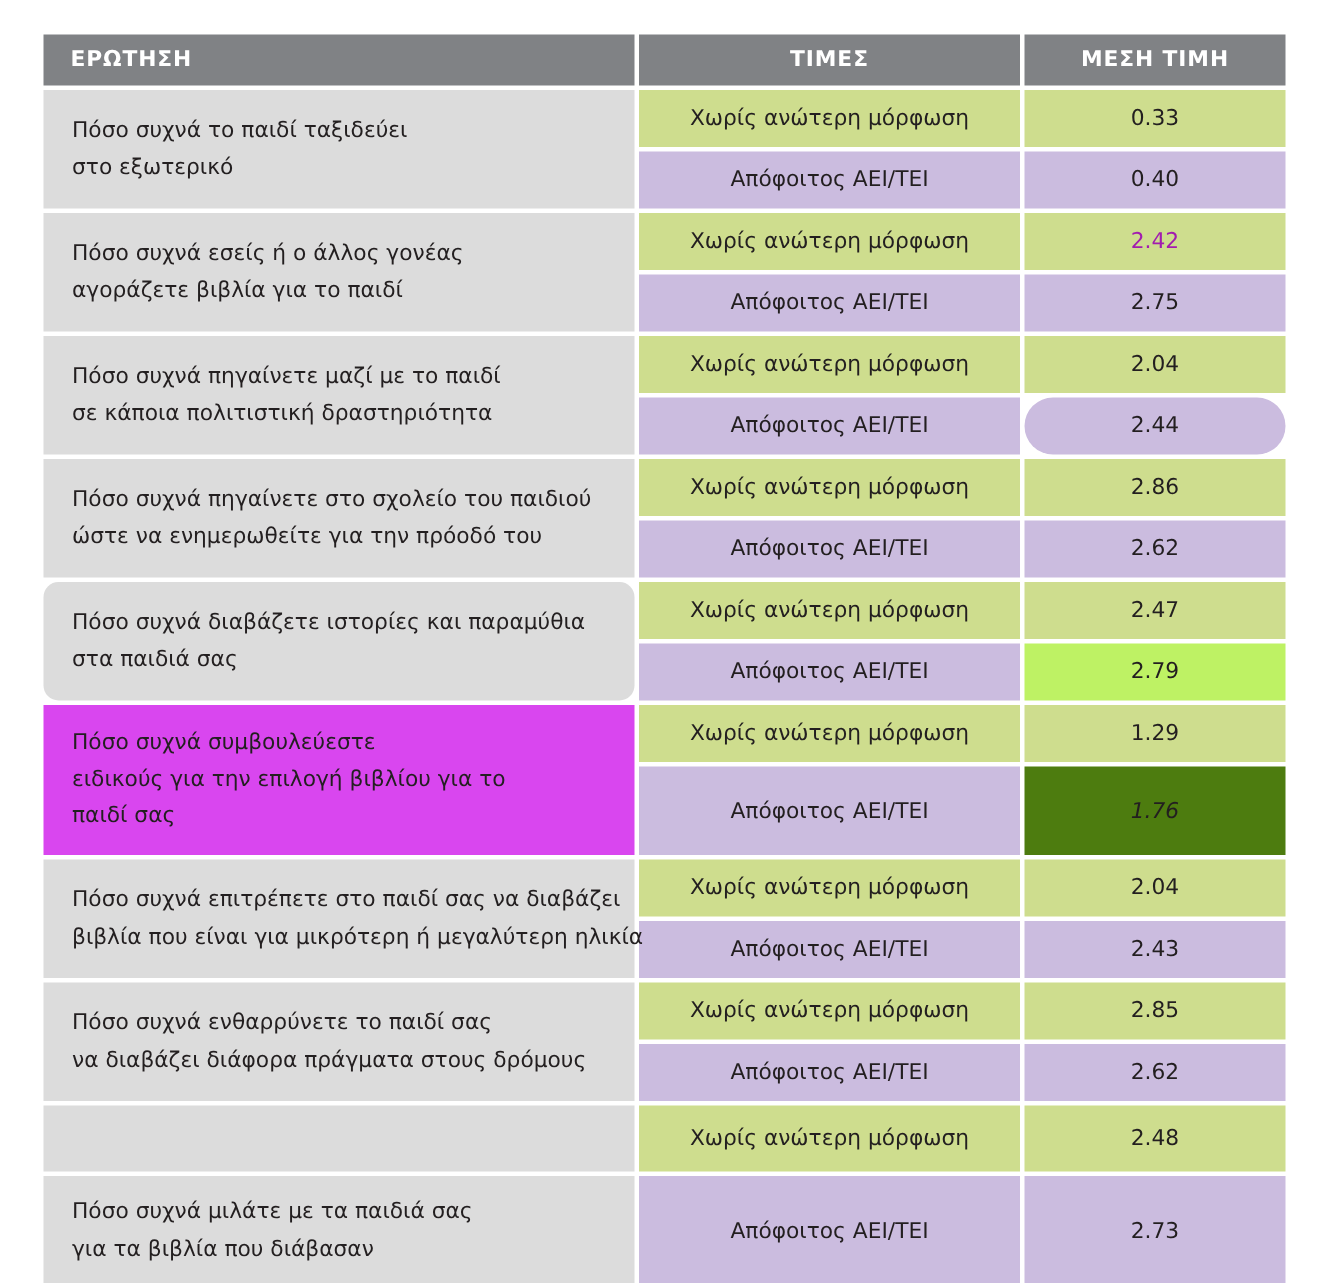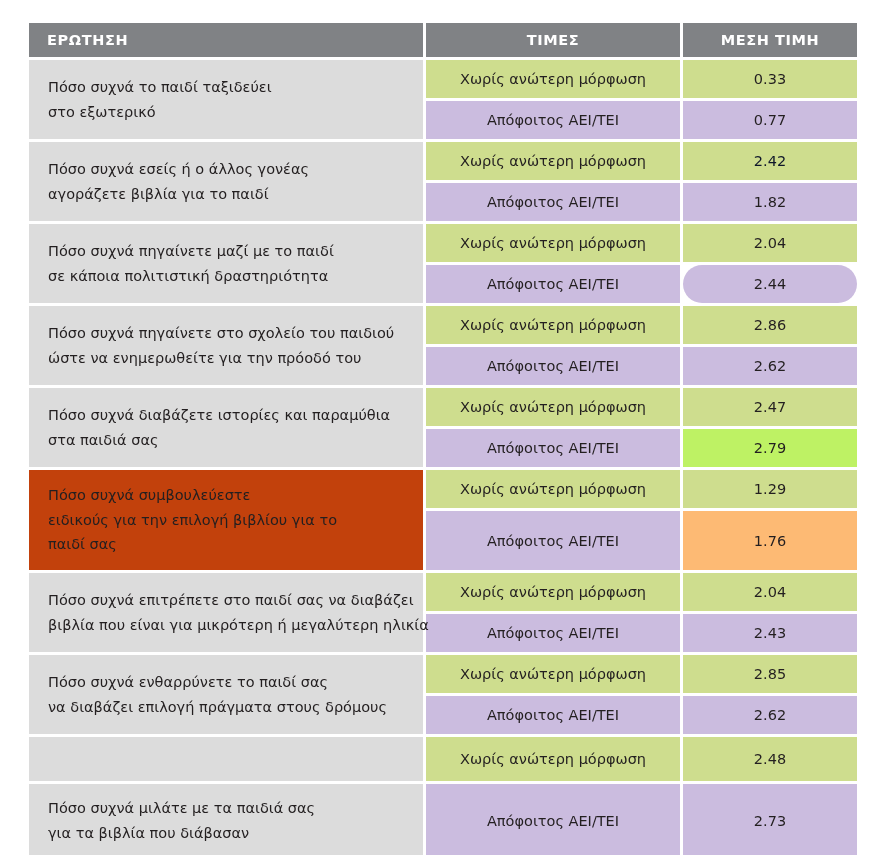--- a/index.html
+++ b/index.html
@@ -102,33 +102,33 @@
         <tr>
           <td class="question" rowspan="2" style="background: rgb(220, 220, 220); color: rgb(35, 31, 32);">
             <span class="qline">Πόσο συχνά το παιδί ταξιδεύει</span>
             <span class="qline">στο εξωτερικό</span>
           </td>
           <td class="value lvl-low" style="background: rgb(206, 221, 142); color: rgb(35, 31, 32); height: 38px;">Χωρίς ανώτερη μόρφωση</td>
           <td class="mean lvl-low" style="background: rgb(206, 221, 142); color: rgb(35, 31, 32);">0.33</td>
         </tr>
         <tr>
           <td class="value lvl-high" style="background: rgb(203, 188, 223); color: rgb(35, 31, 32); height: 38px;">Απόφοιτος ΑΕΙ/ΤΕΙ</td>
-          <td class="mean lvl-high" style="background: rgb(203, 188, 223); color: rgb(35, 31, 32);">0.77</td>
+          <td class="mean lvl-high" style="background: rgb(203, 188, 223); color: rgb(35, 31, 32);">0.40</td>
         </tr>
         <tr>
           <td class="question" rowspan="2" style="background: rgb(220, 220, 220); color: rgb(35, 31, 32);">
             <span class="qline">Πόσο συχνά εσείς ή ο άλλος γονέας</span>
             <span class="qline">αγοράζετε βιβλία για το παιδί</span>
           </td>
           <td class="value lvl-low" style="background: rgb(206, 221, 142); color: rgb(35, 31, 32); height: 38px;">Χωρίς ανώτερη μόρφωση</td>
-          <td class="mean lvl-low" style="background: rgb(206, 221, 142); color: #0f172a;">2.42</td>
-        </tr>
-        <tr>
-          <td class="value lvl-high" style="background: rgb(203, 188, 223); color: rgb(35, 31, 32); height: 38px;">Απόφοιτος ΑΕΙ/ΤΕΙ</td>
-          <td class="mean lvl-high" style="background: rgb(203, 188, 223); color: rgb(35, 31, 32);">1.82</td>
+          <td class="mean lvl-low" style="background: rgb(206, 221, 142); color: #a21caf;">2.42</td>
+        </tr>
+        <tr>
+          <td class="value lvl-high" style="background: rgb(203, 188, 223); color: rgb(35, 31, 32); height: 38px;">Απόφοιτος ΑΕΙ/ΤΕΙ</td>
+          <td class="mean lvl-high" style="background: rgb(203, 188, 223); color: rgb(35, 31, 32);">2.75</td>
         </tr>
         <tr>
           <td class="question" rowspan="2" style="background: rgb(220, 220, 220); color: rgb(35, 31, 32);">
             <span class="qline">Πόσο συχνά πηγαίνετε μαζί με το παιδί</span>
             <span class="qline">σε κάποια πολιτιστική δραστηριότητα</span>
           </td>
           <td class="value lvl-low" style="background: rgb(206, 221, 142); color: rgb(35, 31, 32); height: 38px;">Χωρίς ανώτερη μόρφωση</td>
           <td class="mean lvl-low" style="background: rgb(206, 221, 142); color: rgb(35, 31, 32);">2.04</td>
         </tr>
         <tr>
@@ -141,60 +141,60 @@
             <span class="qline">ώστε να ενημερωθείτε για την πρόοδό του</span>
           </td>
           <td class="value lvl-low" style="background: rgb(206, 221, 142); color: rgb(35, 31, 32); height: 38px;">Χωρίς ανώτερη μόρφωση</td>
           <td class="mean lvl-low" style="background: rgb(206, 221, 142); color: rgb(35, 31, 32);">2.86</td>
         </tr>
         <tr>
           <td class="value lvl-high" style="background: rgb(203, 188, 223); color: rgb(35, 31, 32); height: 38px;">Απόφοιτος ΑΕΙ/ΤΕΙ</td>
           <td class="mean lvl-high" style="background: rgb(203, 188, 223); color: rgb(35, 31, 32);">2.62</td>
         </tr>
         <tr>
-          <td class="question" rowspan="2" style="background: rgb(220, 220, 220); color: rgb(35, 31, 32);">
+          <td class="question" rowspan="2" style="background: rgb(220, 220, 220); color: rgb(35, 31, 32); border-radius: 10px;">
             <span class="qline">Πόσο συχνά διαβάζετε ιστορίες και παραμύθια</span>
             <span class="qline">στα παιδιά σας</span>
           </td>
           <td class="value lvl-low" style="background: rgb(206, 221, 142); color: rgb(35, 31, 32); height: 38px;">Χωρίς ανώτερη μόρφωση</td>
           <td class="mean lvl-low" style="background: rgb(206, 221, 142); color: rgb(35, 31, 32);">2.47</td>
         </tr>
         <tr>
           <td class="value lvl-high" style="background: rgb(203, 188, 223); color: rgb(35, 31, 32); height: 38px;">Απόφοιτος ΑΕΙ/ΤΕΙ</td>
           <td class="mean lvl-high" style="background: #bef264; color: rgb(35, 31, 32);">2.79</td>
         </tr>
         <tr>
-          <td class="question" rowspan="2" style="background: #c2410c; color: rgb(35, 31, 32);">
+          <td class="question" rowspan="2" style="background: #d946ef; color: rgb(35, 31, 32);">
             <span class="qline">Πόσο συχνά συμβουλεύεστε</span>
             <span class="qline">ειδικούς για την επιλογή βιβλίου για το</span>
             <span class="qline">παιδί σας</span>
           </td>
           <td class="value lvl-low" style="background: rgb(206, 221, 142); color: rgb(35, 31, 32); height: 38px;">Χωρίς ανώτερη μόρφωση</td>
           <td class="mean lvl-low" style="background: rgb(206, 221, 142); color: rgb(35, 31, 32);">1.29</td>
         </tr>
         <tr>
           <td class="value lvl-high" style="background: rgb(203, 188, 223); color: rgb(35, 31, 32); height: 59px;">Απόφοιτος ΑΕΙ/ΤΕΙ</td>
-          <td class="mean lvl-high" style="background: #fdba74; color: rgb(35, 31, 32); height: 59px;">1.76</td>
+          <td class="mean lvl-high" style="background: #4d7c0f; color: rgb(35, 31, 32); height: 59px; font-style: italic;">1.76</td>
         </tr>
         <tr>
           <td class="question" rowspan="2" style="background: rgb(220, 220, 220); color: rgb(35, 31, 32);">
             <span class="qline">Πόσο συχνά επιτρέπετε στο παιδί σας να διαβάζει</span>
             <span class="qline">βιβλία που είναι για μικρότερη ή μεγαλύτερη ηλικία</span>
           </td>
           <td class="value lvl-low" style="background: rgb(206, 221, 142); color: rgb(35, 31, 32); height: 38px;">Χωρίς ανώτερη μόρφωση</td>
           <td class="mean lvl-low" style="background: rgb(206, 221, 142); color: rgb(35, 31, 32);">2.04</td>
         </tr>
         <tr>
           <td class="value lvl-high" style="background: rgb(203, 188, 223); color: rgb(35, 31, 32); height: 38px;">Απόφοιτος ΑΕΙ/ΤΕΙ</td>
           <td class="mean lvl-high" style="background: rgb(203, 188, 223); color: rgb(35, 31, 32);">2.43</td>
         </tr>
         <tr>
           <td class="question" rowspan="2" style="background: rgb(220, 220, 220); color: rgb(35, 31, 32);">
             <span class="qline">Πόσο συχνά ενθαρρύνετε το παιδί σας</span>
-            <span class="qline">να διαβάζει επιλογή πράγματα στους δρόμους</span>
+            <span class="qline">να διαβάζει διάφορα πράγματα στους δρόμους</span>
           </td>
           <td class="value lvl-low" style="background: rgb(206, 221, 142); color: rgb(35, 31, 32); height: 38px;">Χωρίς ανώτερη μόρφωση</td>
           <td class="mean lvl-low" style="background: rgb(206, 221, 142); color: rgb(35, 31, 32); margin-top: 28px;">2.85</td>
         </tr>
         <tr>
           <td class="value lvl-high" style="background: rgb(203, 188, 223); color: rgb(35, 31, 32); height: 38px;">Απόφοιτος ΑΕΙ/ΤΕΙ</td>
           <td class="mean lvl-high" style="background: rgb(203, 188, 223); color: rgb(35, 31, 32);">2.62</td>
         </tr>
         <tr>
           <td class="question empty" rowspan="1" style="background: rgb(220, 220, 220); color: rgb(35, 31, 32); height: 44px;"></td>

